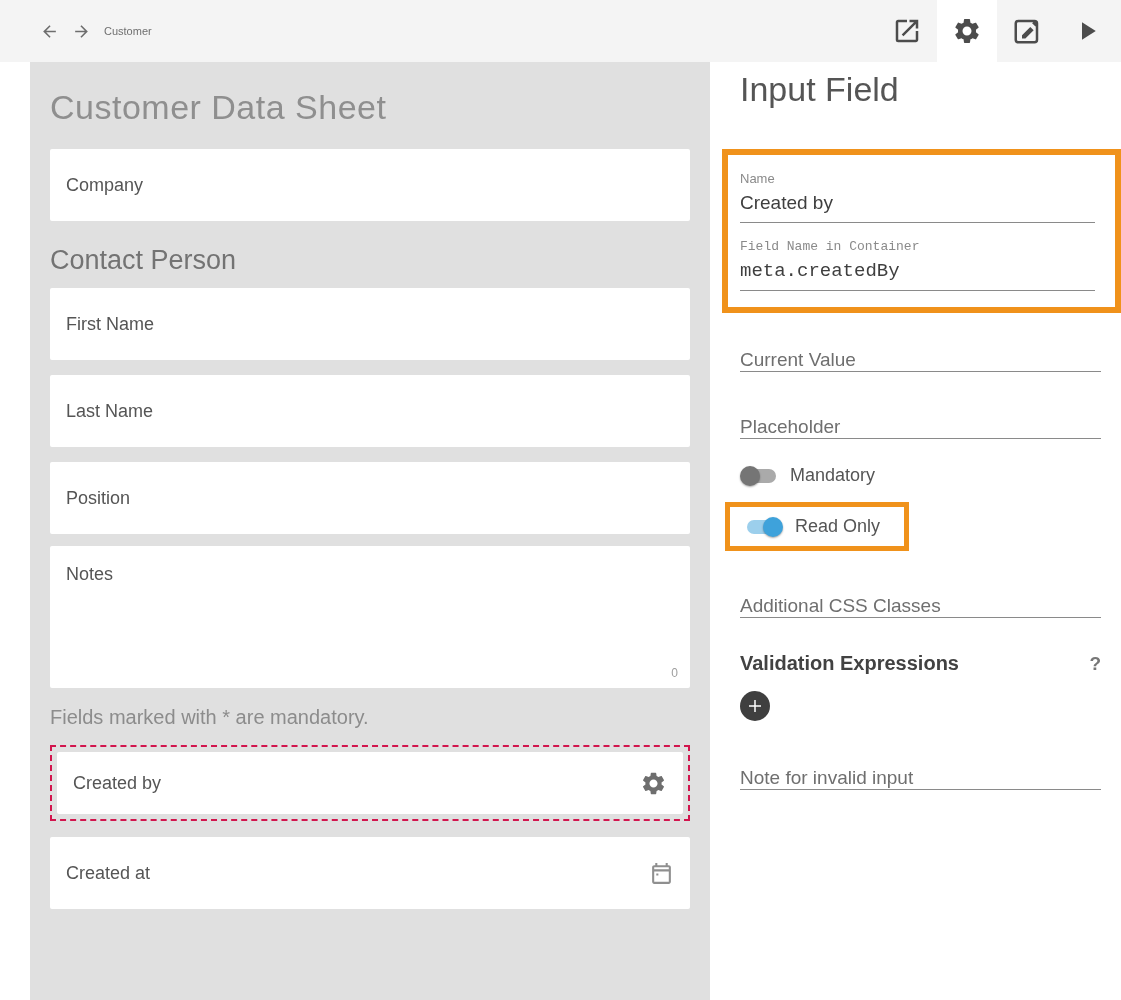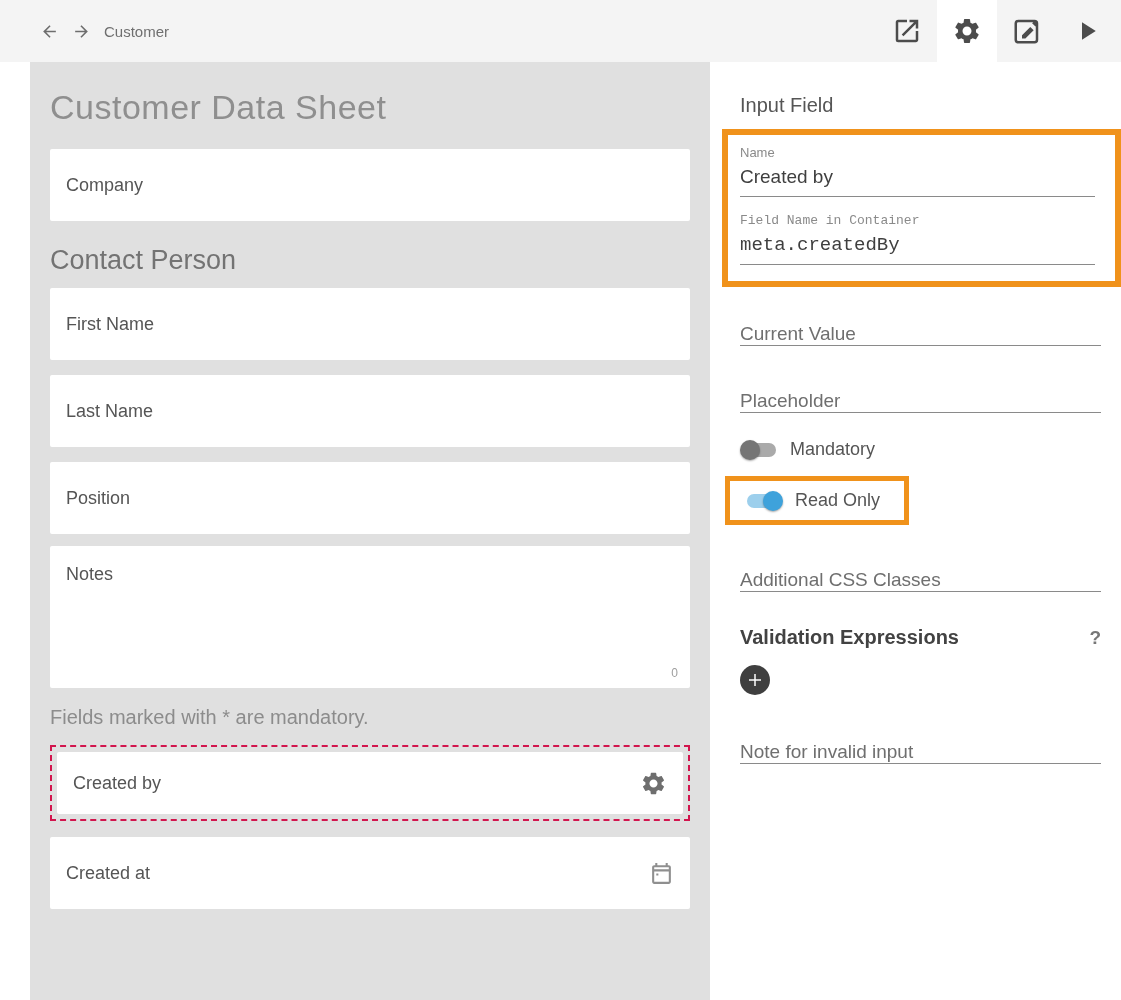--- a/index.html
+++ b/index.html
@@ -9,21 +9,21 @@
     -webkit-font-smoothing:antialiased;
   }
   
   .topbar{
     position:absolute;top:0;left:0;width:1121px;height:62px;
     background:#f4f4f4;display:flex;align-items:center;
   }
   .nav-arrows{display:flex;align-items:center;margin-left:38px;gap:10px;}
   .nav-btn{width:22px;height:22px;display:flex;align-items:center;justify-content:center;cursor:pointer;}
   .nav-btn svg{width:19px;height:19px;fill:#6d6d6d;}
-  .breadcrumb{margin-left:12px;font-size:15px;color:#6f6f6f;}
+  .breadcrumb{margin-left:12px;font-size:11px;color:#6f6f6f;}
   .topbar-tabs{position:absolute;right:4px;top:0;height:62px;display:flex;}
   .top-tab{width:60px;height:62px;display:flex;align-items:center;justify-content:center;cursor:pointer;}
   .top-tab svg{width:30px;height:30px;fill:#4c4c4c;}
   .top-tab.active{background:#ffffff;}
   
   .preview-panel{
     position:absolute;left:30px;top:62px;width:680px;height:938px;
     background:#e0e0e0;box-sizing:border-box;padding:0 20px;
   }
   .form-title{margin-top:26px;font-size:34px;color:#8f8f8f;letter-spacing:.5px;}
@@ -50,24 +50,24 @@
     font-family:"Liberation Sans",sans-serif;font-size:17px;letter-spacing:.6px;
     border-radius:3px;box-shadow:0 1px 3px rgba(0,0,0,.35);cursor:pointer;
     display:flex;align-items:center;justify-content:center;
   }
   
   .props-panel{
     position:absolute;left:722px;top:62px;width:399px;height:938px;
     background:#ffffff;box-sizing:border-box;
   }
   .props-inner{padding:0 20px 0 18px;}
-  .props-title{margin-top:32px;font-size:20px;color:#555555;}
+  .props-title{margin-top:8px;font-size:34px;color:#555555;}
   .anno-box{
-    margin-top:12px;border:6px solid #f0921b;box-sizing:border-box;
-    padding:10px 20px 16px 12px;
+    margin-top:40px;border:6px solid #f0921b;box-sizing:border-box;
+    padding:16px 20px 16px 12px;
   }
   .prop-group{margin-top:0;}
   .prop-group + .prop-group{margin-top:16px;font-family:Liberation Mono, monospace;}
   .prop-small-label{font-size:13px;color:#8a8a8a;}
   .prop-value{font-size:19px;color:#3f3f3f;margin-top:6px;padding-bottom:8px;border-bottom:1px solid #8a8a8a;cursor:text;}
   .prop-field{margin-top:36px;}
   .prop-label-line{font-size:19px;color:#6f6f6f;border-bottom:1px solid #8a8a8a;cursor:text;}
   .toggles{margin-top:26px;}
   .toggle-row{display:flex;align-items:center;gap:12px;margin-bottom:16px;cursor:pointer;}
   .switch{position:relative;width:38px;height:20px;flex:0 0 38px;}

